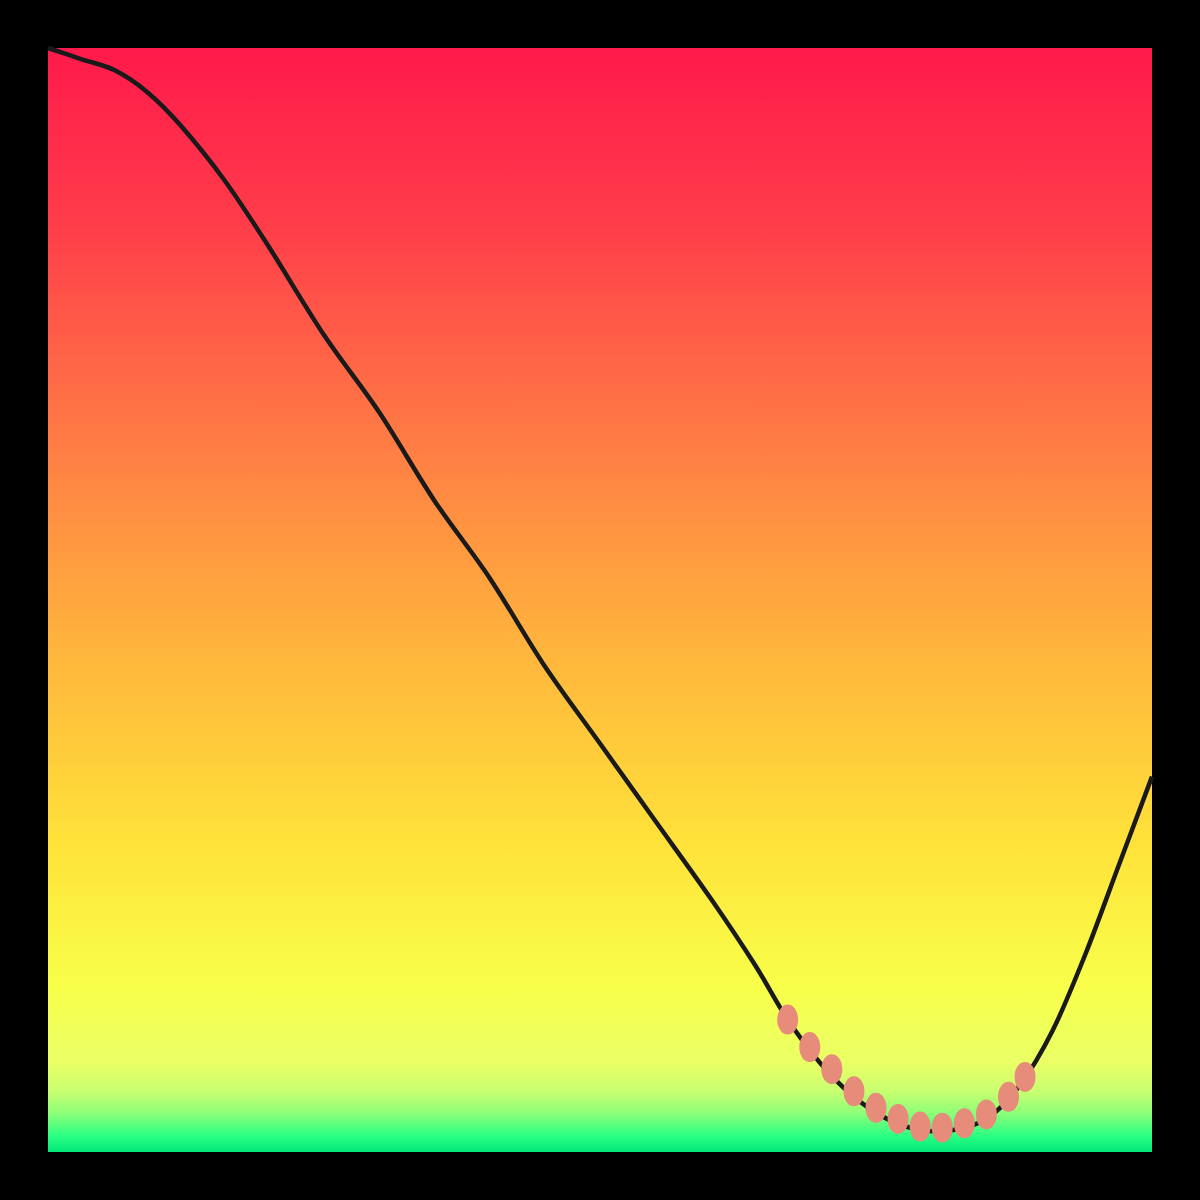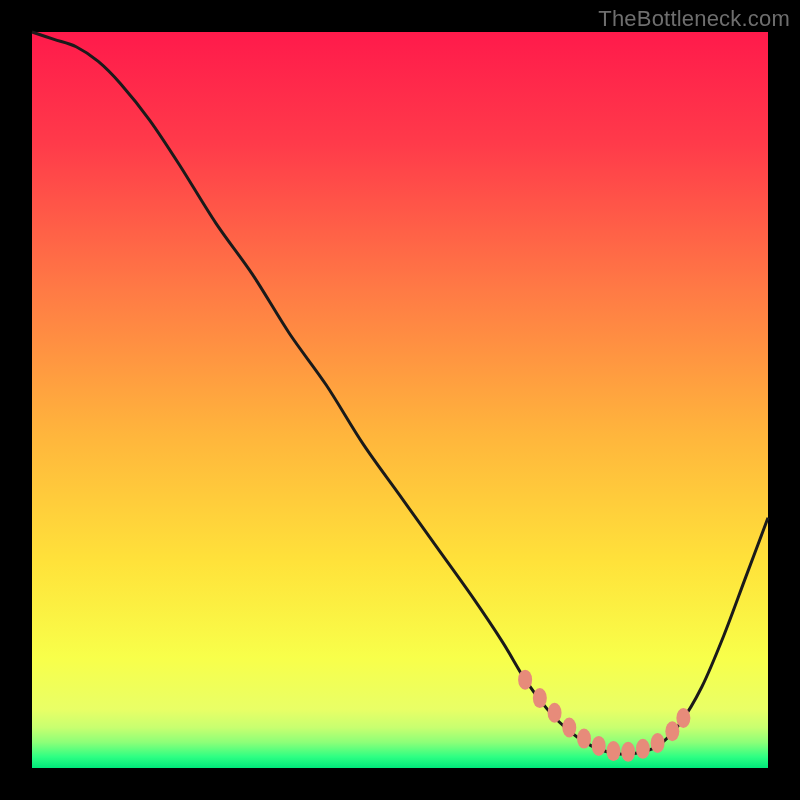--- a/index.html
+++ b/index.html
@@ -27,21 +27,20 @@
     z-index: 5;
   }
   svg {
     display: block;
   }
 </style>
 </head>
 <body>
 
 <div class="stage">
-  <div class="watermark">TheBottleneck.com</div>
 
   <svg id="plot" width="800" height="800" viewBox="0 0 800 800">
     <defs>
       <linearGradient id="bgGrad" x1="0" y1="0" x2="0" y2="1">
           <stop offset="0%" stop-color="#ff1a4b"></stop>
           <stop offset="15%" stop-color="#ff3a4a"></stop>
           <stop offset="35%" stop-color="#ff7a45"></stop>
           <stop offset="55.00000000000001%" stop-color="#ffb63c"></stop>
           <stop offset="72%" stop-color="#ffe23a"></stop>
           <stop offset="85%" stop-color="#f8ff4a"></stop>

